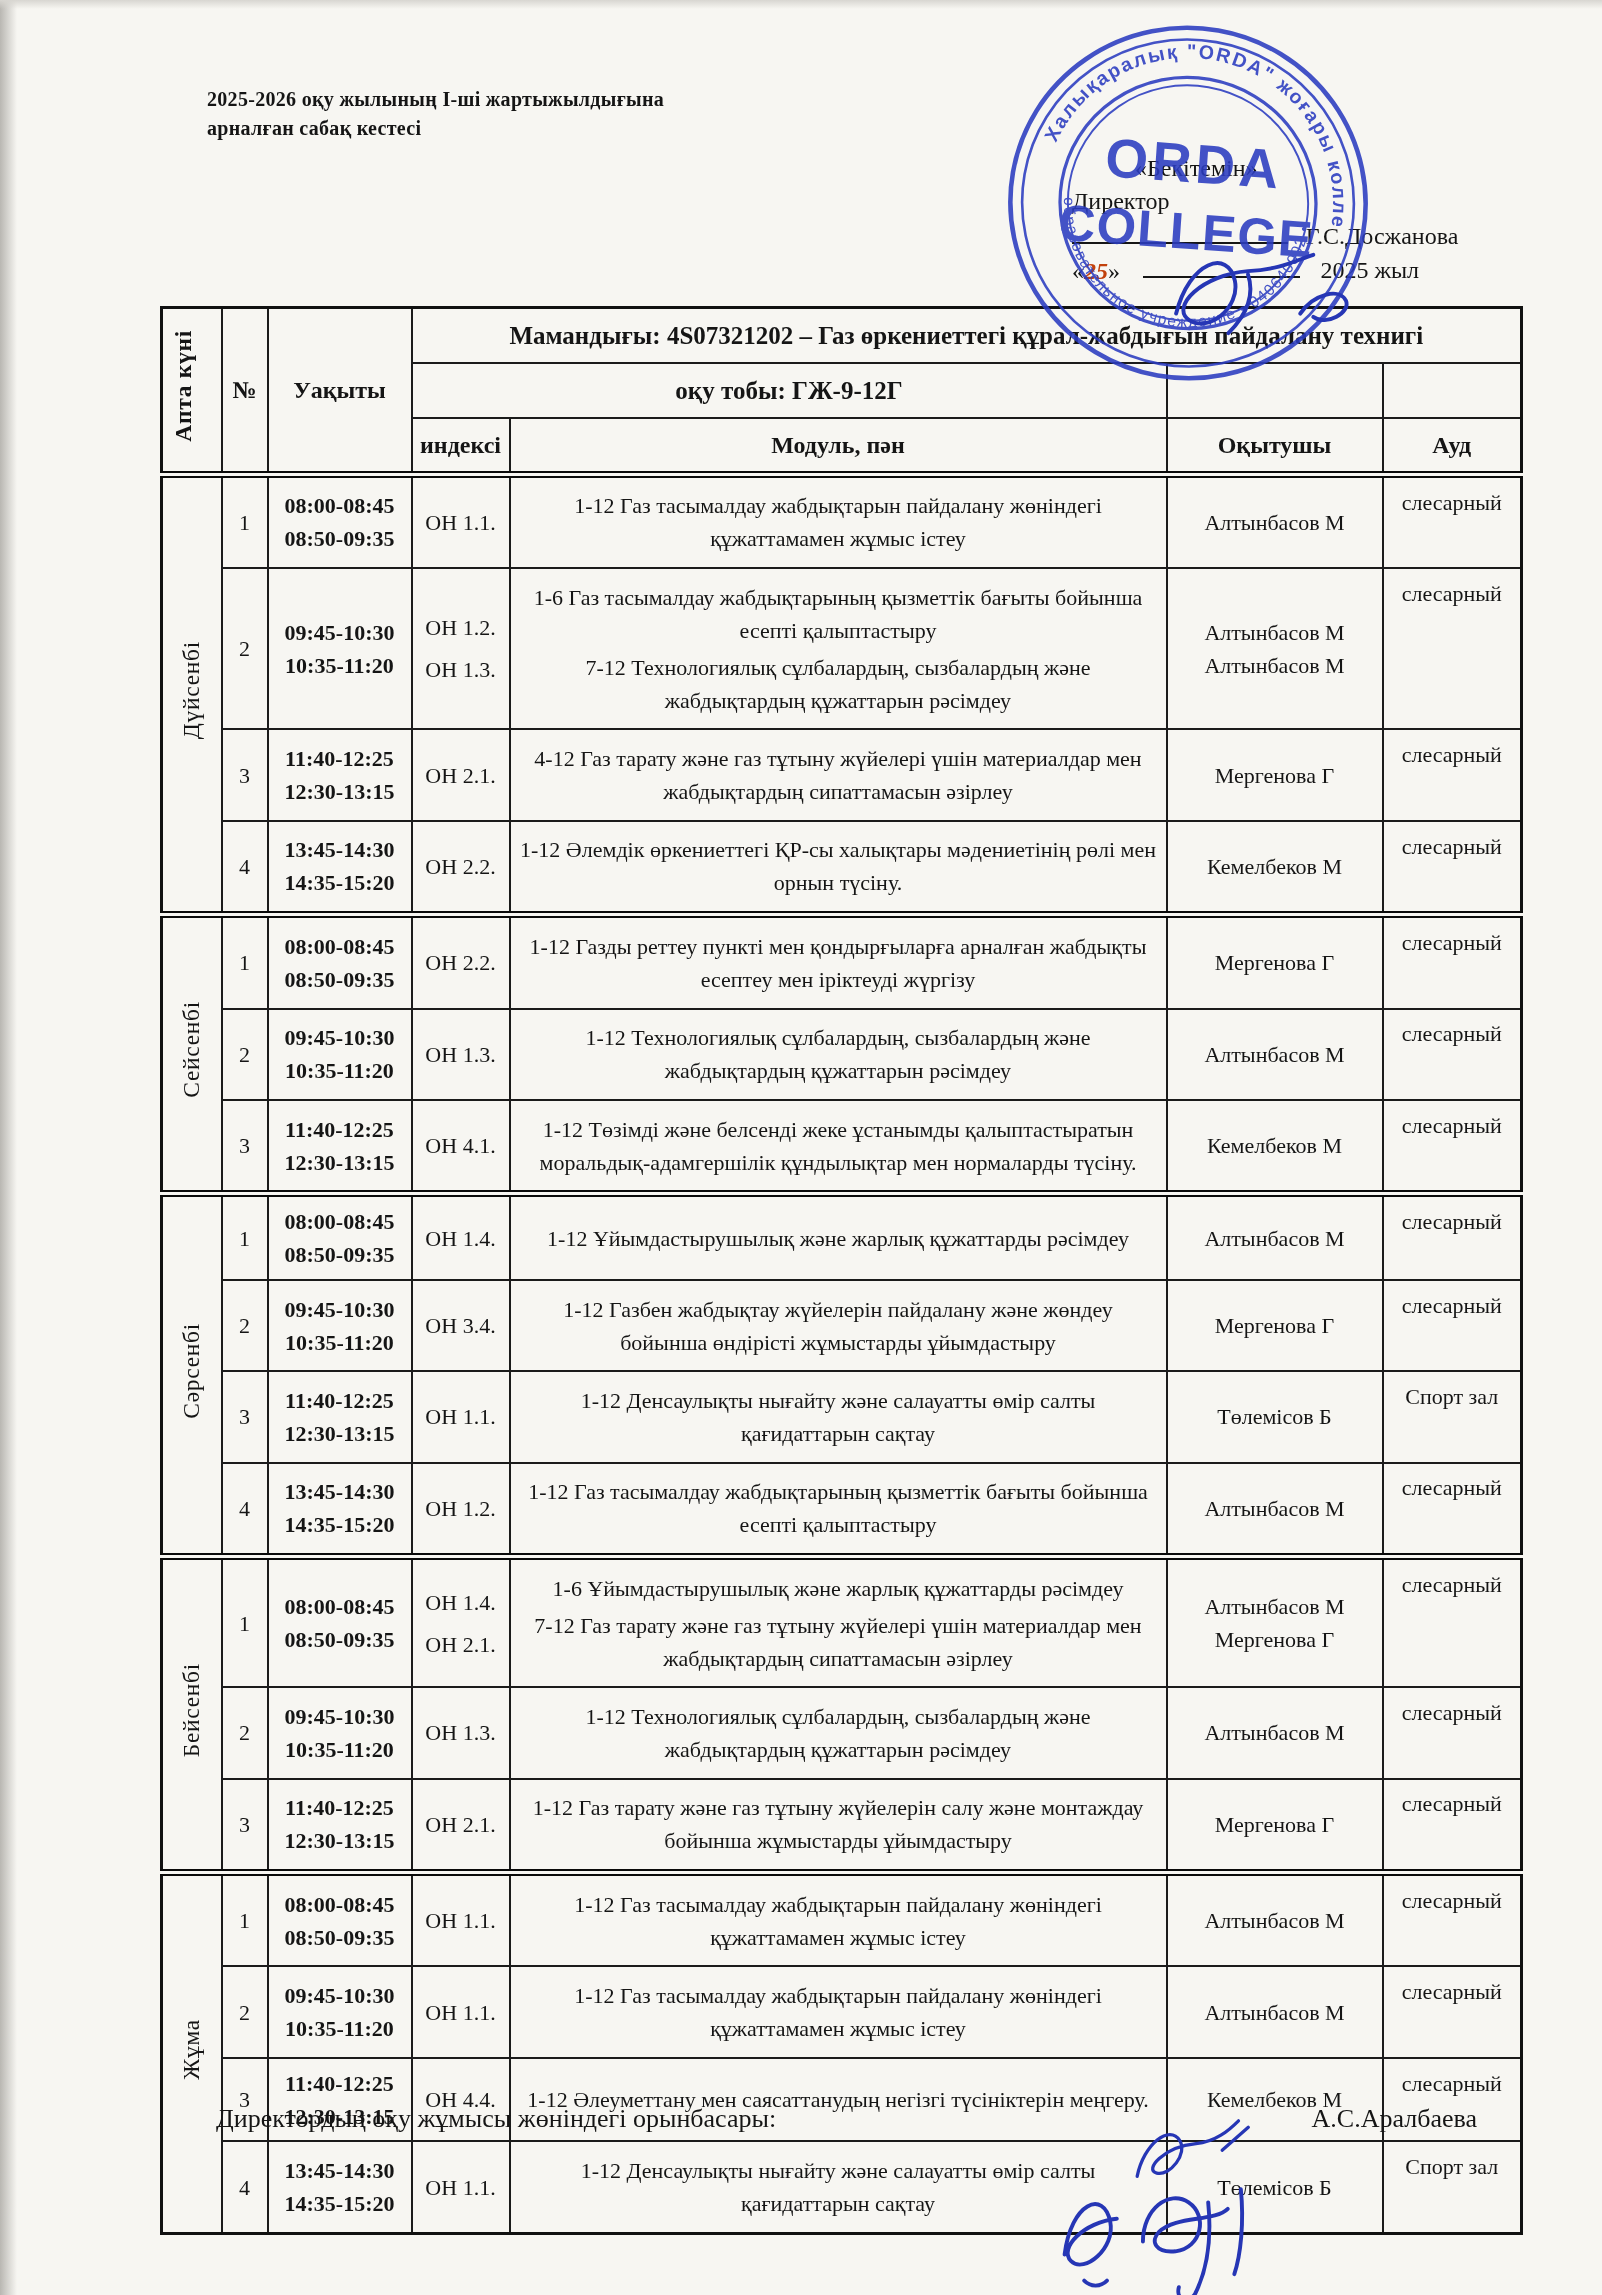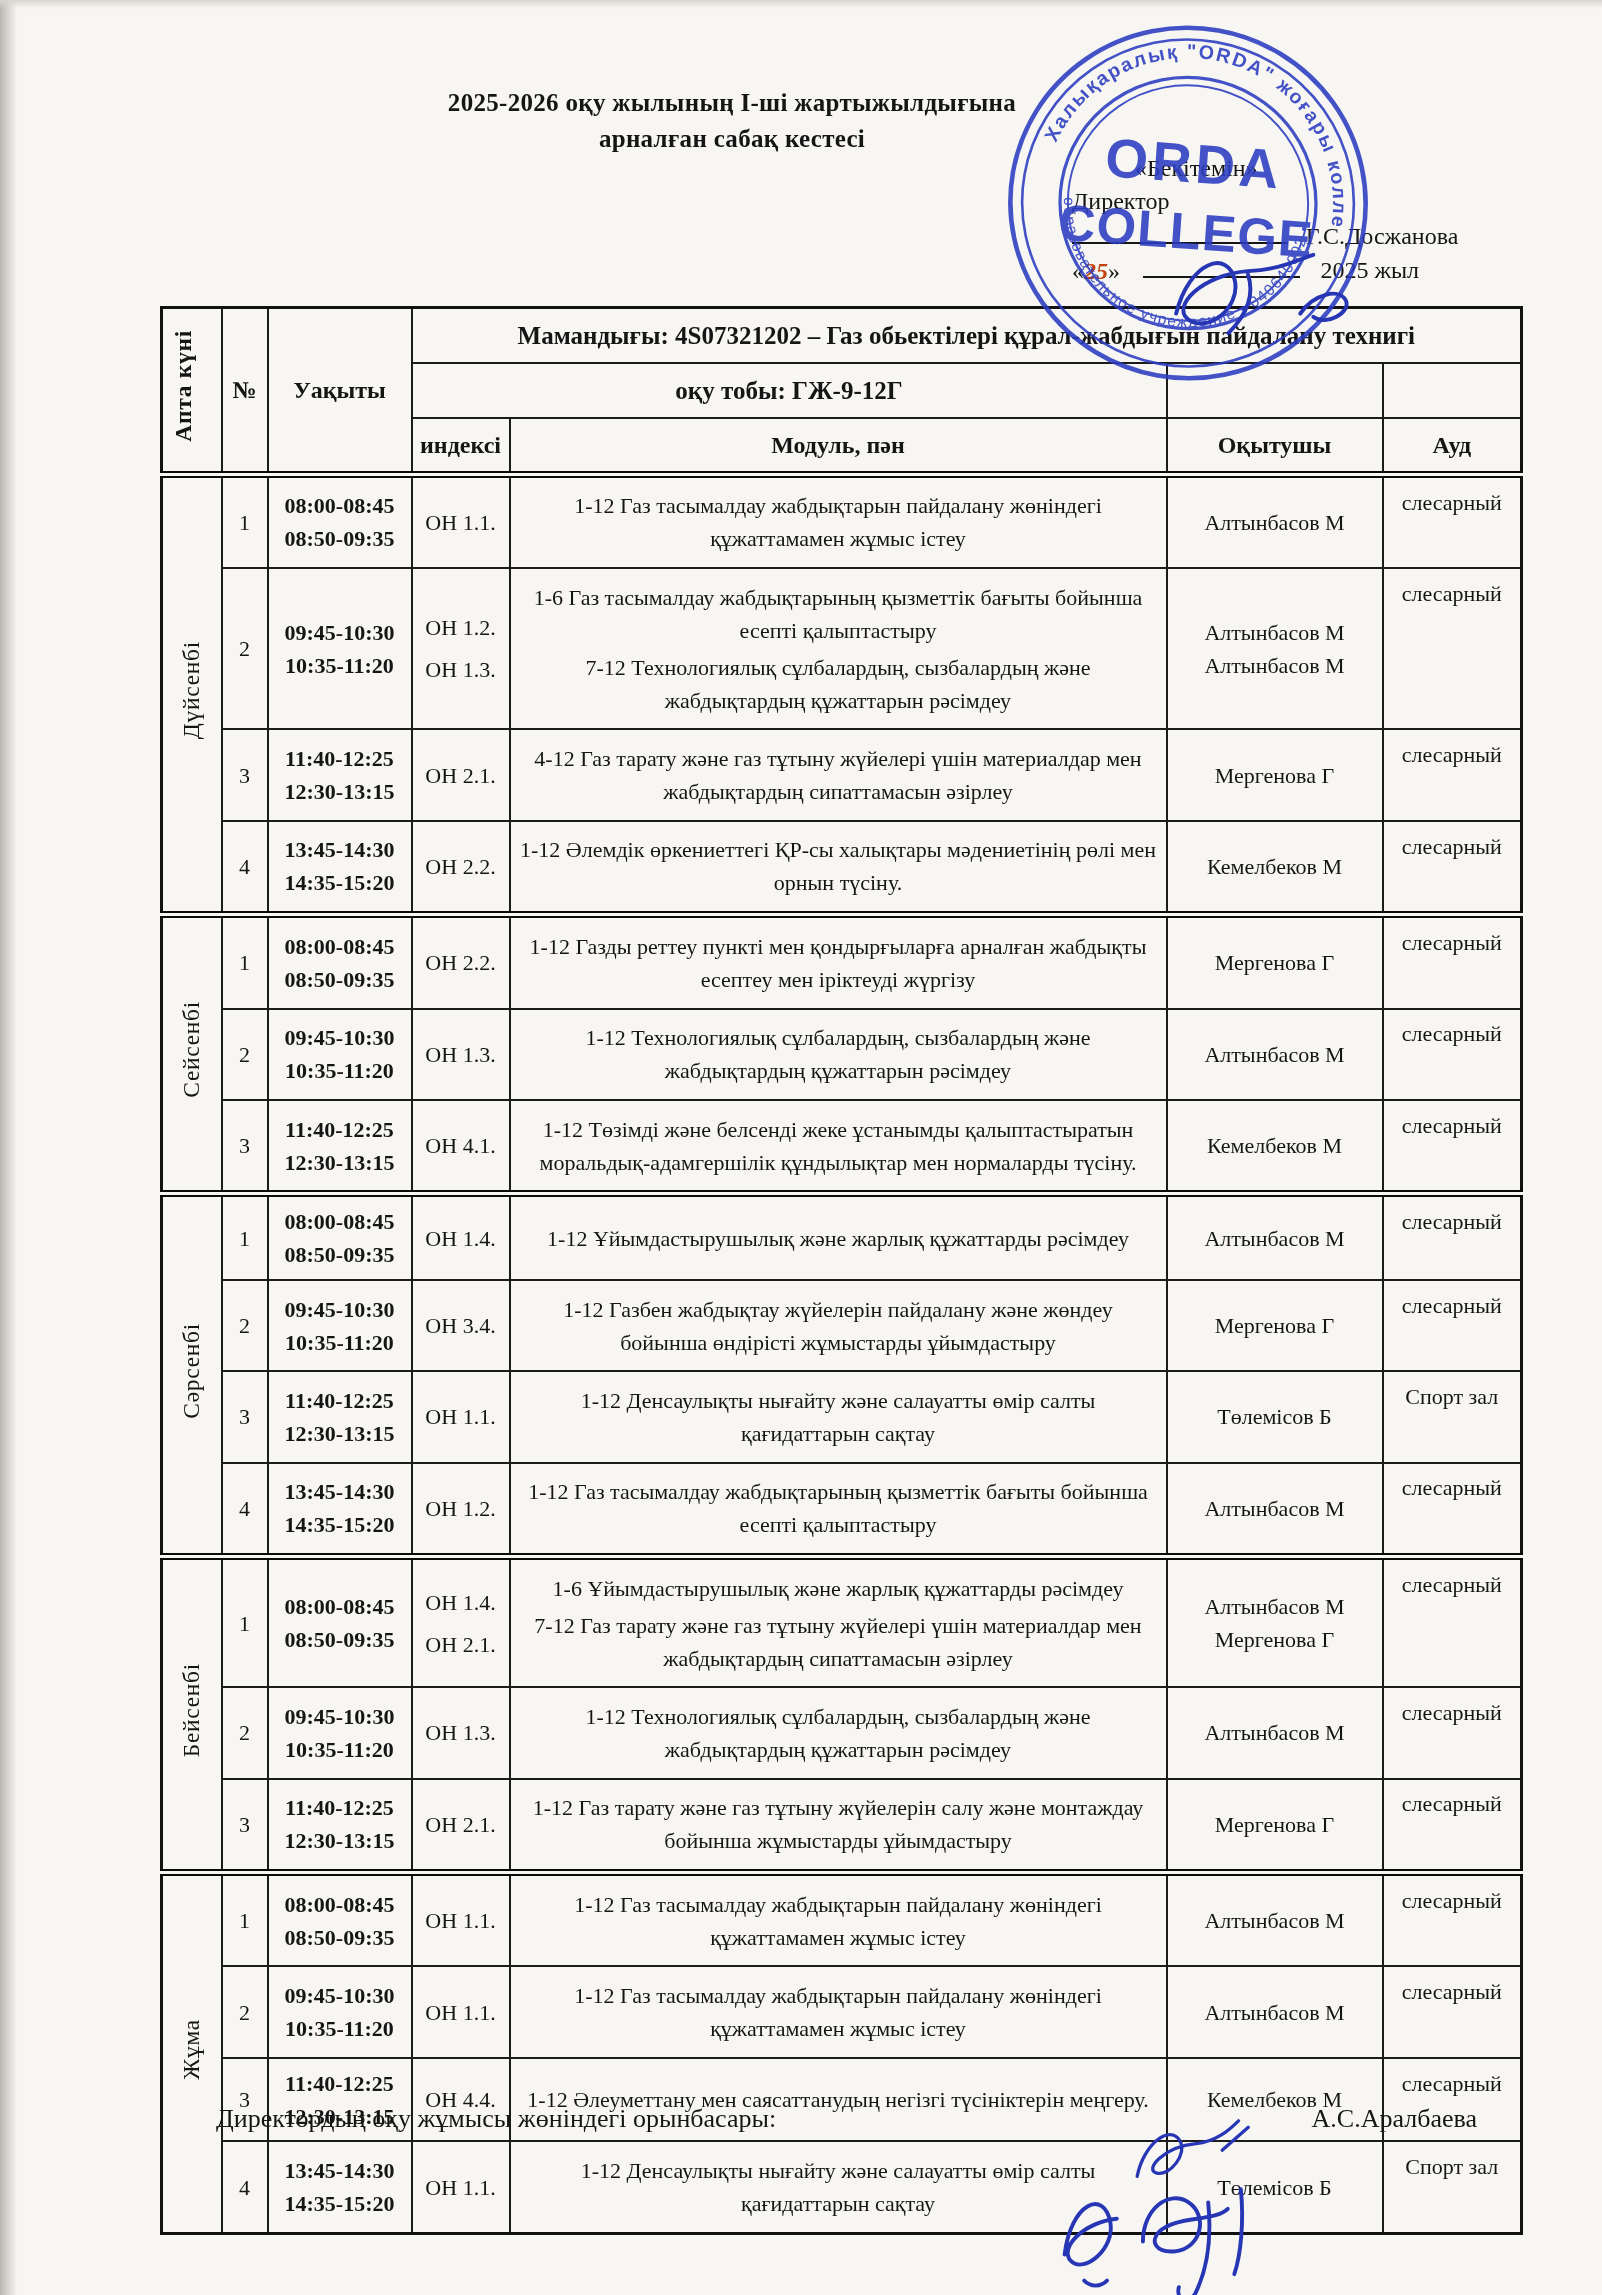--- a/index.html
+++ b/index.html
@@ -16,22 +16,22 @@
     z-index:5;pointer-events:none;
   }
   body::after{
     content:"";position:absolute;left:0;right:0;top:0;height:9.1px;
     background:linear-gradient(180deg,#d8d6d1,rgba(216,214,209,0));
     z-index:5;pointer-events:none;
   }
 
   
   .title-wrap{
-    position:absolute;left:196px;top:85px;width:1072px;
-    text-align:center;font-weight:bold;font-size:25px;line-height:1.45;
+    position:absolute;left:207px;top:85px;width:1072px;
+    text-align:left;font-weight:bold;font-size:20px;line-height:1.45;
     letter-spacing:0.3px;
   }
   .approval{
     position:absolute;left:1072px;top:156px;width:477px;
     font-size:24px;line-height:1.0;
   }
   .approval .row{margin-bottom:9.1px;white-space:nowrap;}
   .blank{display:inline-block;border-bottom:2px solid #161616;height:19.6px;vertical-align:baseline;}
   .hand{color:#c2410c;font-style:italic;font-weight:bold;}
 
@@ -139,21 +139,21 @@
     <col style="width:98px">
       <col style="width:657px">
       <col style="width:216px">
       <col style="width:139px">
   </colgroup>
   <tbody>
     <tr>
       <td class="c-day" rowspan="3"><span class="vtext" style="font-weight:bold;white-space:normal;width:55px;">Апта күні</span></td>
       <td class="c-head" rowspan="3">№</td>
       <td class="c-head" rowspan="3">Уақыты</td>
-      <td class="c-spec" colspan="4">Мамандығы: 4S07321202 – Газ обьектілері құрал-жабдығын пайдалану технигі</td>
+      <td class="c-spec" colspan="4">Мамандығы: 4S07321202 – Газ өркениеттегі құрал-жабдығын пайдалану технигі</td>
     </tr>
     <tr>
       <td class="c-group" colspan="2">оқу тобы: ГЖ-9-12Г</td>
       <td></td>
       <td></td>
     </tr>
     <tr>
       <td class="c-head">индексі</td>
       <td class="c-head">Модуль, пән</td>
       <td class="c-head">Оқытушы</td>

